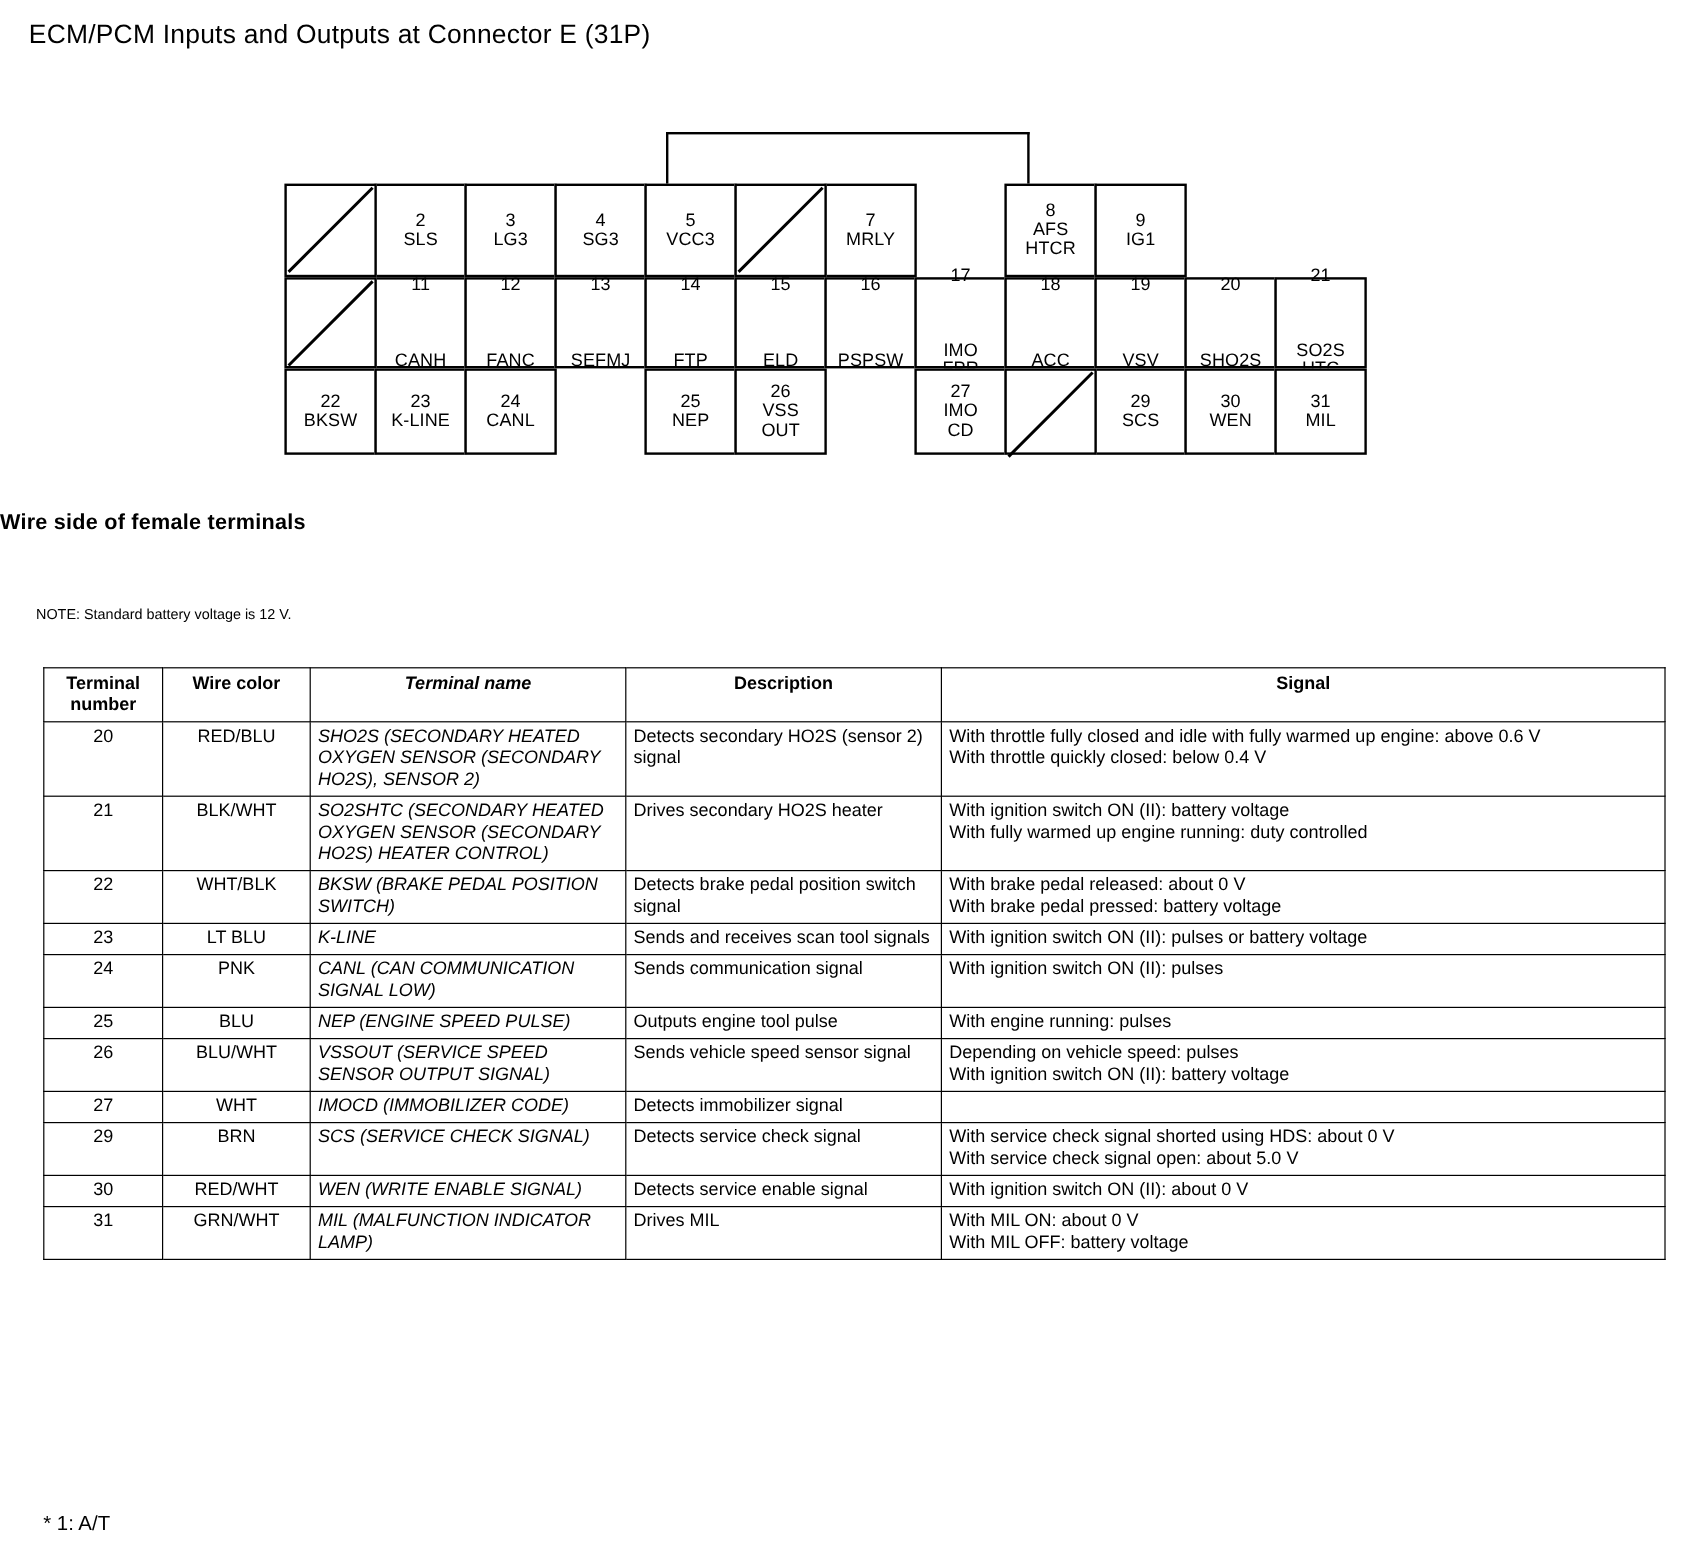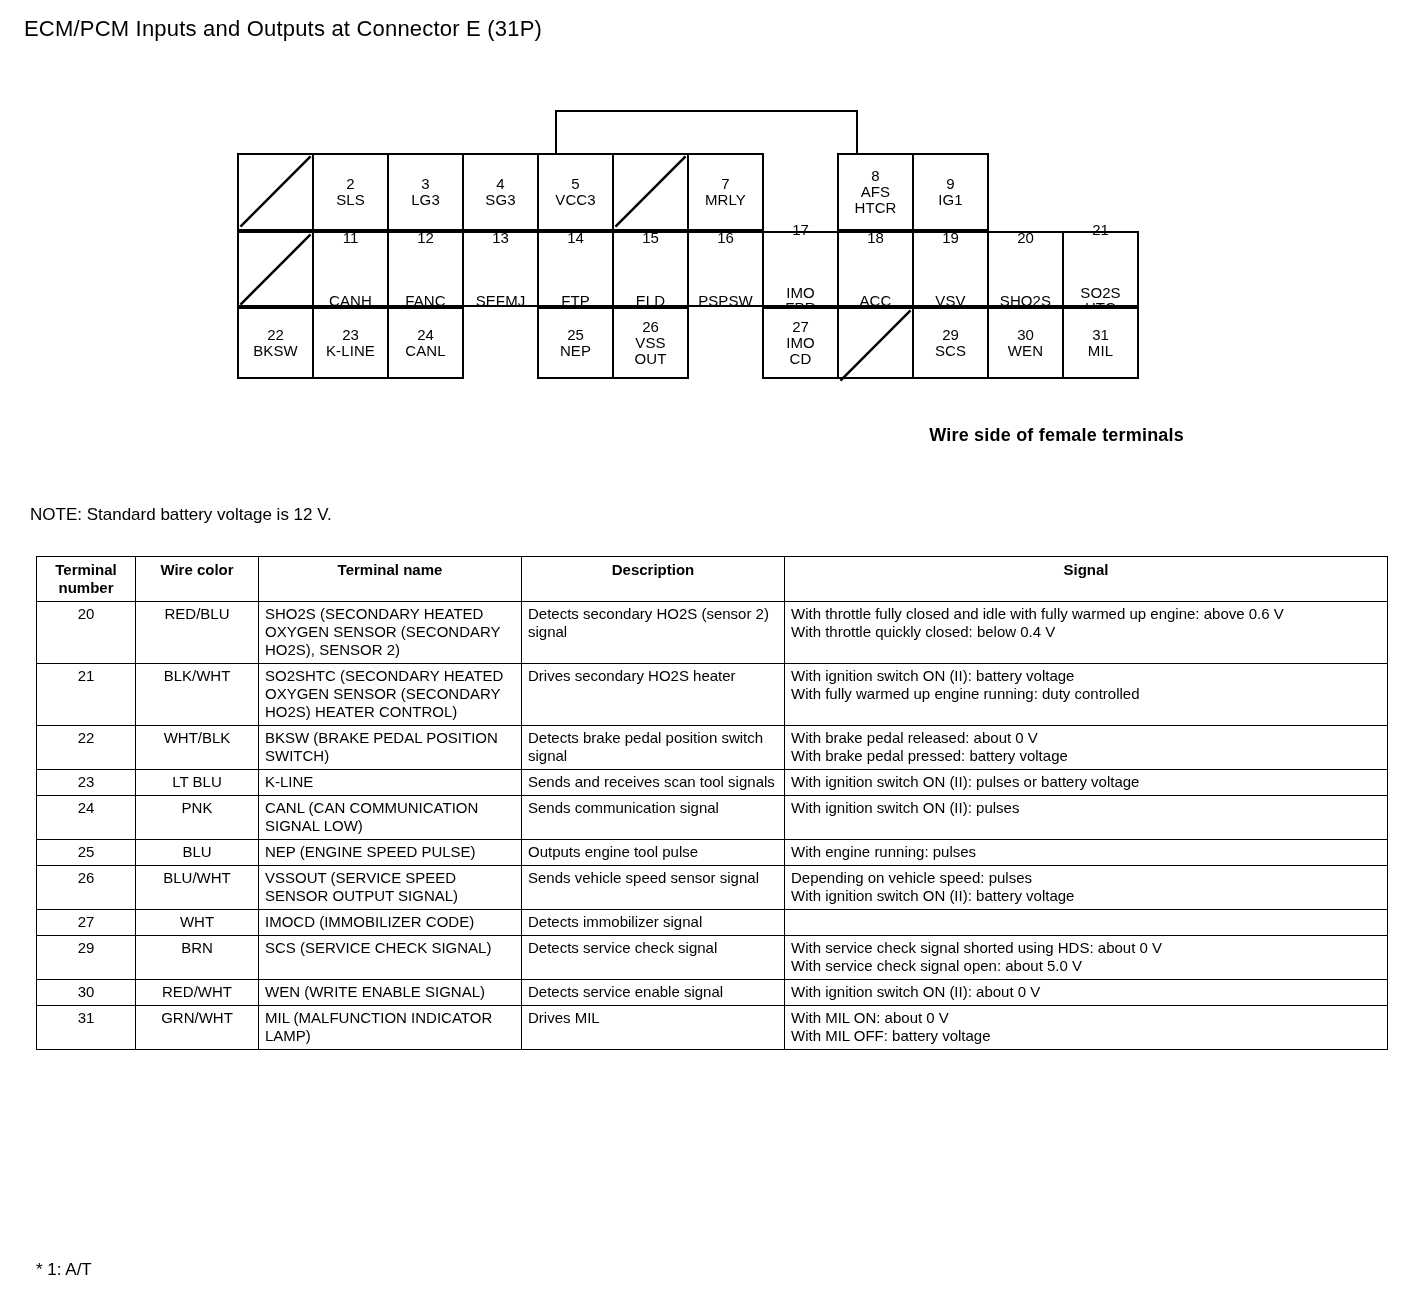--- a/index.html
+++ b/index.html
@@ -85,30 +85,30 @@
   #row2 { left: 0px; top: 121px; height: 76px; }
   #row2 .cell { width: 77px; height: 76px; gap: 47px; }
   #row3 { left: 0px; top: 197px; height: 72px; }
   #row3 .cell { width: 77px; height: 72px; }
 
   .caption {
     position: absolute;
     left: 0;
     top: 425px;
     width: 1184px;
-    text-align: right;
+    text-align: left;
     font-size: 18px;
     font-weight: bold;
     letter-spacing: 0.2px;
   }
   .note {
     position: absolute;
     left: 30px;
     top: 505px;
-    font-size: 17px;
+    font-size: 12px;
   }
 
   
   table.pin-table {
     position: absolute;
     left: 36px;
     top: 556px;
     width: 1352px;
     border-collapse: collapse;
     font-size: 15px;
@@ -121,21 +121,21 @@
     padding: 3px 6px 4px 6px;
     line-height: 1.2;
   }
   table.pin-table th {
     text-align: center;
     font-weight: bold;
     padding: 4px 6px;
   }
   .col-term { width: 86px; text-align: center; }
   .col-wire { width: 110px; text-align: center; }
-  .col-name { width: 250px; }
+  .col-name { width: 250px; font-style: italic; }
   .col-desc { width: 250px; }
   .col-sig  { }
   td.c { text-align: center; }
   .footnote {
     position: absolute;
     left: 36px;
     top: 1260px;
     font-size: 17px;
   }
 </style>

